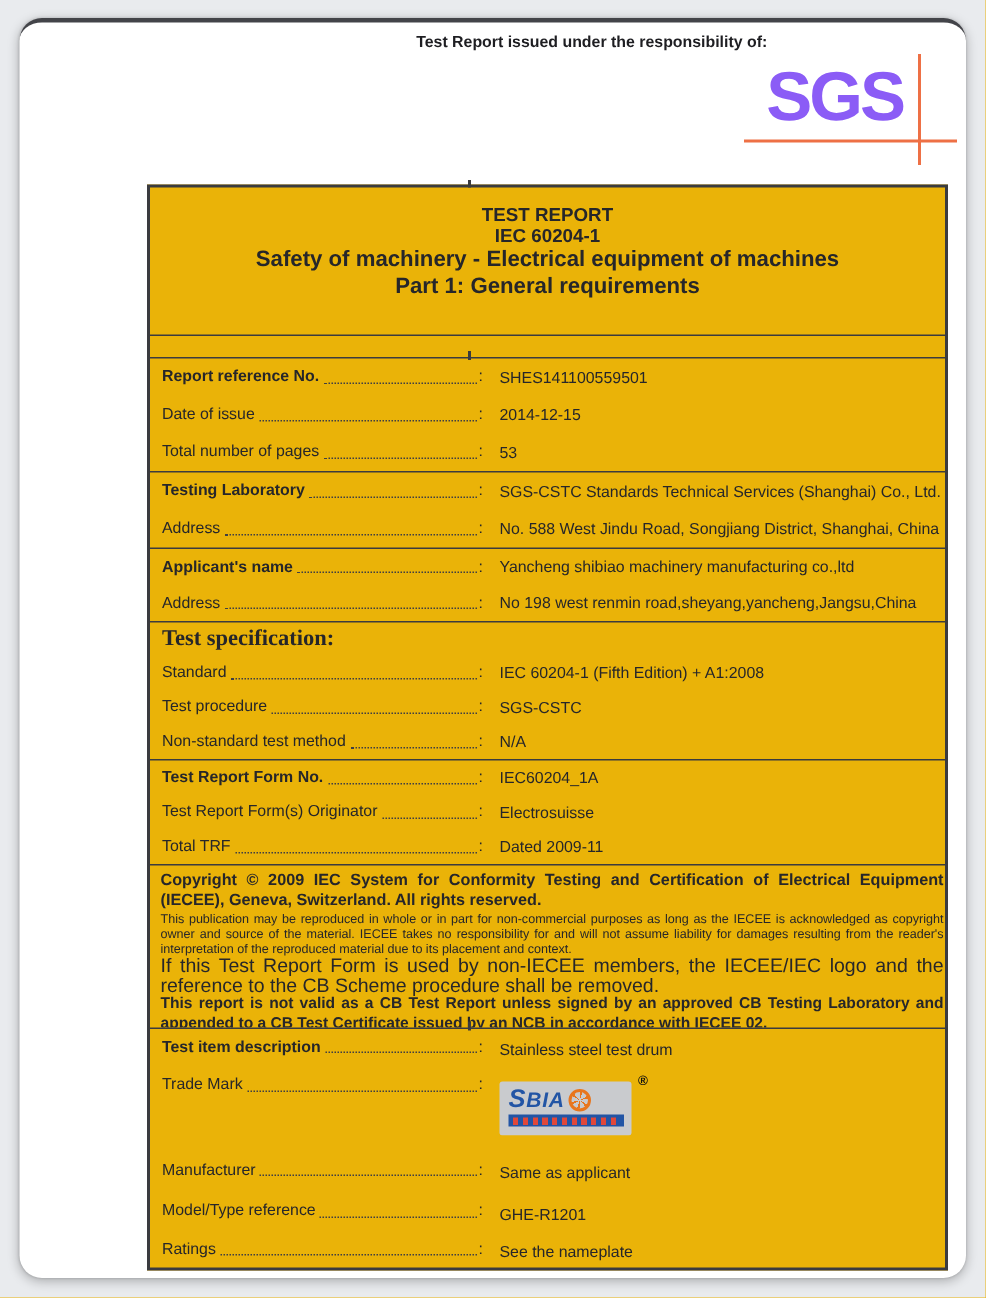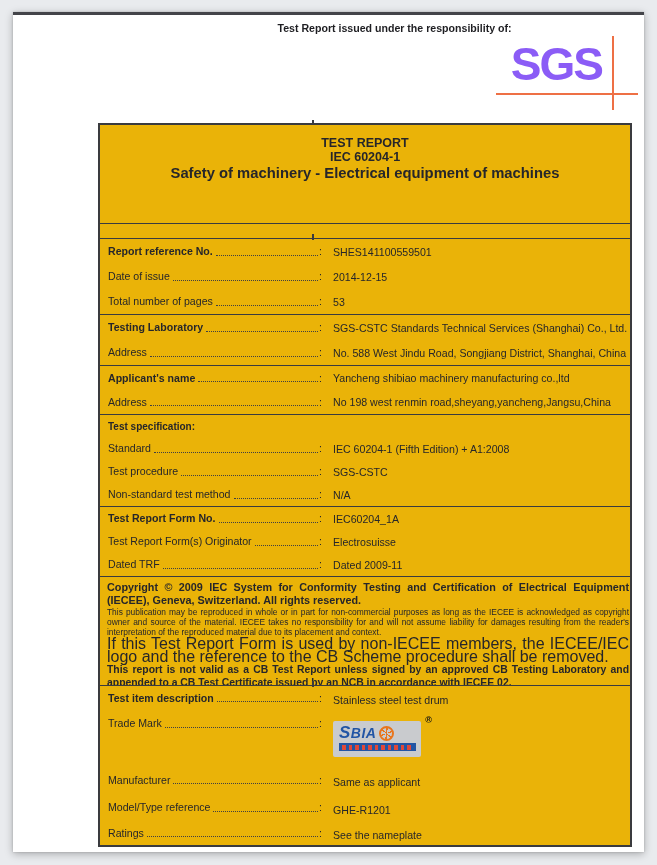--- a/index.html
+++ b/index.html
@@ -5,21 +5,21 @@
   html,body{margin:0;padding:0;}
   body{
     width:657px;height:865px;position:relative;overflow:hidden;
     background:#e9ebee;
     font-family:"Liberation Sans", sans-serif;
     color:#26262a;
     -webkit-font-smoothing:antialiased;
   }
   .page{
     position:absolute;left:13px;top:12px;width:631px;height:840px;
-    background:#ffffff;border-radius:0;
+    background:#ffffff;border-radius:15px;
     border-top:3px solid #434449;
     box-shadow:0 2px 8px rgba(0,0,0,.28), 0 0 2px rgba(0,0,0,.18);
     box-sizing:border-box;
   }
   .header-note{
     position:absolute;top:7px;left:132px;right:0;
     text-align:center;font-weight:bold;font-size:10.6px;color:#1e1e22;
   }
   
   .sgs-text{
@@ -44,35 +44,35 @@
   .t-lg{font-size:14.8px;font-weight:bold;line-height:17px;margin-top:1px;}
   .gap{height:14px;}
   .group{border-top:1.6px solid #3a3b3f;position:relative;}
   .tick::before{content:"";position:absolute;left:212px;top:-5px;width:1.5px;height:6px;background:#3a3b3f;}
 
   .row{display:flex;align-items:center;padding-left:8px;font-size:10.6px;}
   .g-a .row{height:25px;}
   .g-b .row{height:25px;}
   .g-c .row{height:24px;}
   .g-d .row{height:23px;}
-  .g-d .hrow{height:22px;display:flex;align-items:center;padding-left:8px;font-size:10px;font-weight:bold;}
+  .g-d .hrow{height:22px;display:flex;align-items:center;padding-left:8px;font-size:15px;font-weight:bold;font-family:Liberation Serif, serif;}
   .g-e .row{height:23px;}
   .lbl{width:214px;display:flex;align-items:flex-end;box-sizing:border-box;flex:none;}
   .lbl .lt{white-space:nowrap;line-height:13px;}
   .lbl::after{content:":";line-height:13px;margin-left:1px;}
   .leader{flex:1;border-bottom:1.3px dotted #3f3f43;margin:0 0 2.5px 3px;min-width:6px;}
   .val{flex:1;padding-left:11px;white-space:nowrap;overflow:hidden;}
   .b{font-weight:bold;}
 
   
   .cpy{height:108px;box-sizing:border-box;padding:4px 1px 0 7px;overflow:hidden;}
   .cpy p{margin:0;text-align:justify;}
   .cpy .c-b1{font-weight:bold;font-size:10.8px;line-height:13px;}
   .cpy .c-sm{font-size:8.4px;line-height:9.8px;margin-top:1px;}
-  .cpy .c-n1{font-size:16px;line-height:12.4px;margin-top:1px;}
+  .cpy .c-n1{font-size:13px;line-height:12.4px;margin-top:1px;}
   .cpy .c-b2{font-weight:bold;font-size:10.4px;line-height:12.4px;margin-top:1px;}
 
   
   .r-desc{height:24px;}
   .r-tm{height:56px;align-items:flex-start;}
   .r-tm .lbl{margin-top:7px;}
   .r-man{height:28px;}
   .r-model{height:27px;}
   .r-ratings{height:24px;}
   .g-g .val{transform:translateY(2px);}
@@ -104,20 +104,21 @@
   <div class="sgs-text">SGS</div>
   <div class="sgs-vline"></div>
   <div class="sgs-hline"></div>
 
   <div class="report-table">
 
     <div class="title-block">
       <div class="t-sm">TEST REPORT</div>
       <div class="t-sm">IEC 60204-1</div>
       <div class="t-lg">Safety of machinery - Electrical equipment of machines</div>
+      <div class="t-lg">Part 1: General requirements</div>
     </div>
 
     <div class="gap"></div>
 
     <div class="group g-a tick">
       <div class="row">
         <div class="lbl">
             <span class="lt b">Report reference No.</span>
             <span class="leader"></span>
           </div>
@@ -208,21 +209,21 @@
       </div>
       <div class="row">
         <div class="lbl">
             <span class="lt">Test Report Form(s) Originator</span>
             <span class="leader"></span>
           </div>
         <div class="val">Electrosuisse</div>
       </div>
       <div class="row">
         <div class="lbl">
-            <span class="lt">Dated TRF</span>
+            <span class="lt">Total TRF</span>
             <span class="leader"></span>
           </div>
         <div class="val">Dated 2009-11</div>
       </div>
     </div>
 
     <div class="group">
       <div class="cpy">
         <p class="c-b1">Copyright © 2009 IEC System for Conformity Testing and Certification of Electrical Equipment (IECEE), Geneva, Switzerland. All rights reserved.</p>
         <p class="c-sm">This publication may be reproduced in whole or in part for non-commercial purposes as long as the IECEE is acknowledged as copyright owner and source of the material. IECEE takes no responsibility for and will not assume liability for damages resulting from the reader's interpretation of the reproduced material due to its placement and context.</p>

